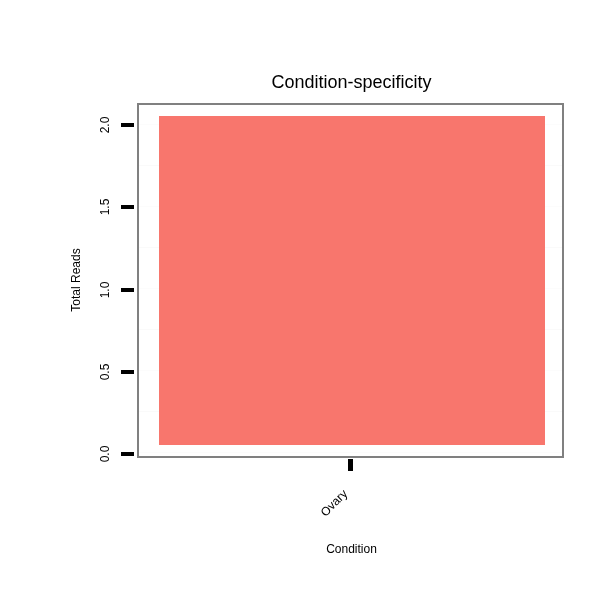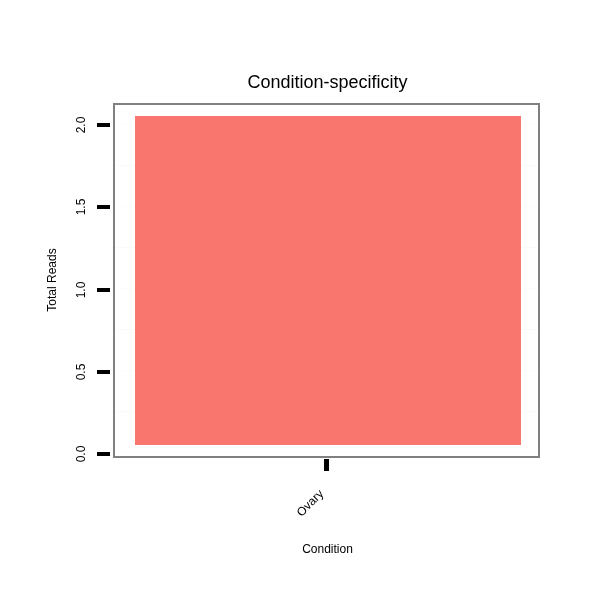--- a/index.html
+++ b/index.html
@@ -12,20 +12,21 @@
     height: 600px;
     font-family: "Liberation Sans", sans-serif;
     color: #000000;
     overflow: hidden;
   }
   #plot-root {
     position: relative;
     width: 500px;
     height: 600px;
     background: #ffffff;
+    margin-left: 24px;
   }
 
   
   #chart-title {
     position: absolute;
     left: 0;
     top: 71px;
     width: 655px;
     text-align: center;
     font-size: 18px;

